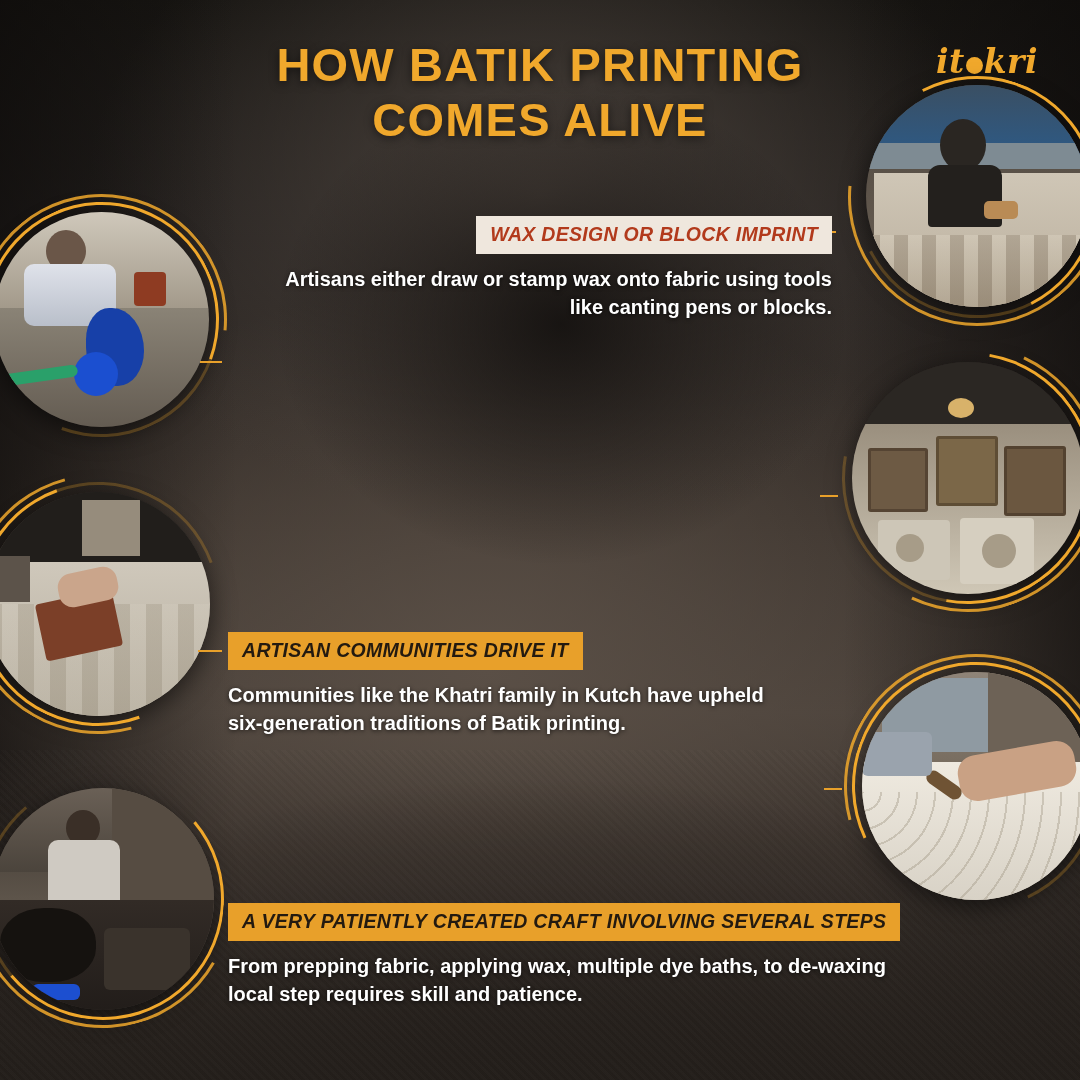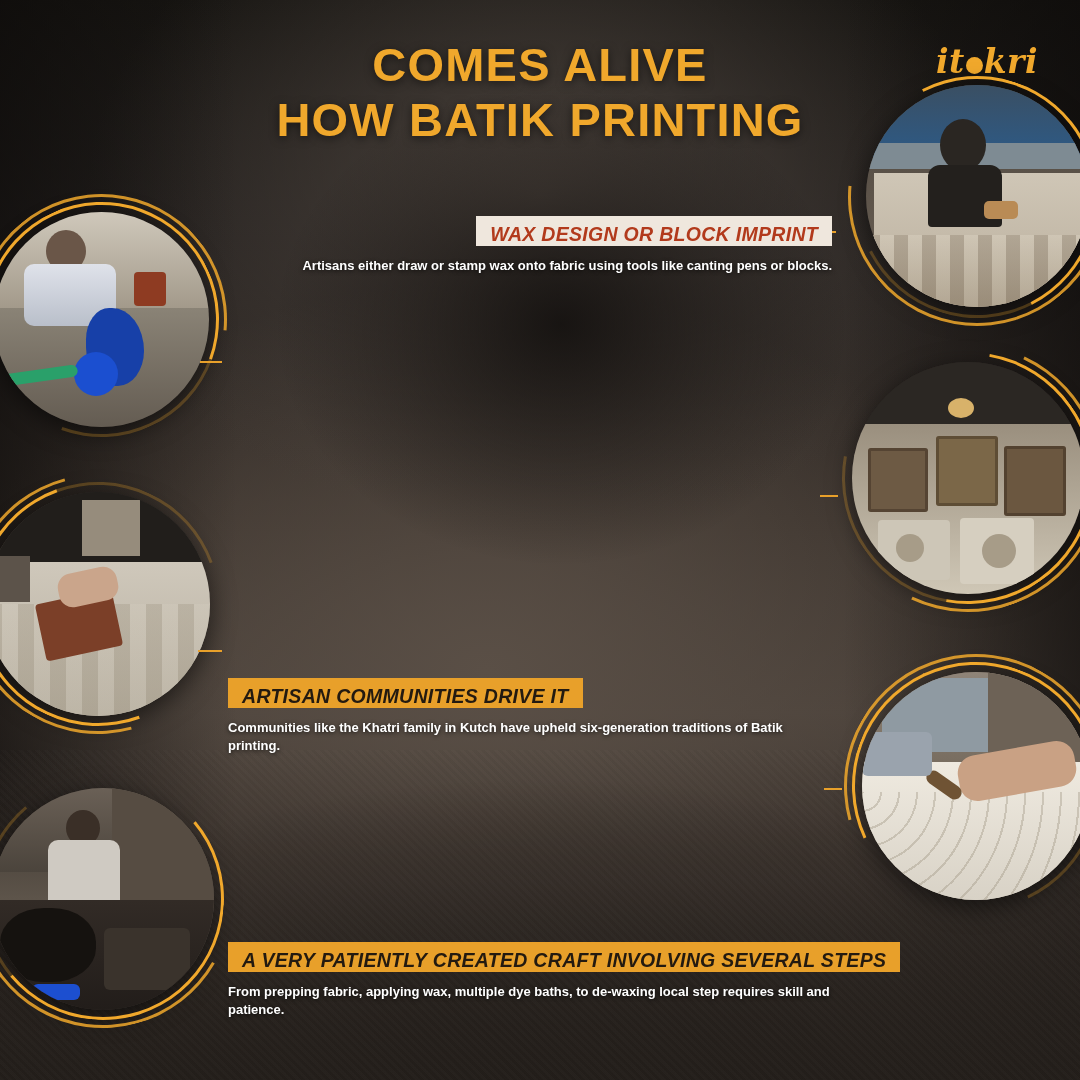--- a/index.html
+++ b/index.html
@@ -67,28 +67,28 @@
   }
 
   
   .block { position: absolute; }
   .tag {
     display: inline-block;
     font-size: 19.5px;
     font-weight: bold;
     font-style: italic;
     letter-spacing: .3px;
-    padding: 7px 14px 0 14px;
+    padding: 7px 14px 8px 14px;
     white-space: nowrap;
   }
   .tag.light { background: #efe7dd; color: #b23a1c; }
   .tag.gold  { background: #e8a02a; color: #231a10; }
   .desc {
     color: #ffffff;
-    font-size: 13px;
+    font-size: 20px;
     font-weight: bold;
     line-height: 1.42;
     margin-top: 11px;
     text-shadow: 0 1px 4px rgba(0,0,0,.7);
   }
   .right { text-align: right; }
   .left  { text-align: left; }
 
   
   .conn {
@@ -126,22 +126,22 @@
   .ph-inner .blob  { position:absolute; border-radius:50%; }
   .ph-inner .rect  { position:absolute; }
 </style>
 </head>
 <body>
 
 <div id="poster">
   <div class="fabric"></div>
 
   <div class="title">
+    <div>HOW BATIK PRINTING</div>
     <div>COMES ALIVE</div>
-    <div>HOW BATIK PRINTING</div>
   </div>
 
   <div class="brand">
     <span>it</span><span class="dot"></span><span>kri</span>
   </div>
 
   <div class="photo" style="top:85px; right:-8px; width:222px; height:222px;">
     <div class="ph-inner">
       <div class="sky" style="background:linear-gradient(180deg,#4b4843 0%,#5c5349 45%,#6b6156 100%)"></div>
       <div class="band" style="top:0; height:72px; background:linear-gradient(180deg,#3a4f63,#2d5a86)"></div>
@@ -250,26 +250,26 @@
 
   <div class="conn" style="top:361px; left:200px; width:22px;"></div>
   <div class="block left" style="top:339px; left:222px; width:560px;">
   </div>
 
   <div class="conn" style="top:495px; right:242px; width:18px;"></div>
   <div class="block right" style="top:478px; right:246px; width:580px;">
   </div>
 
   <div class="conn" style="top:650px; left:198px; width:24px;"></div>
-  <div class="block left" style="top:632px; left:228px; width:560px;margin-top:46px;">
+  <div class="block left" style="top:632px; left:228px; width:560px;">
     <div class="tag gold">ARTISAN COMMUNITIES DRIVE IT</div>
     <div class="desc">Communities like the Khatri family in Kutch have upheld six-generation traditions of Batik printing.</div>
   </div>
 
   <div class="conn" style="top:788px; right:238px; width:18px;"></div>
   <div class="block right" style="top:770px; right:244px; width:600px;">
   </div>
 
-  <div class="block left" style="top:903px; left:228px; width:660px;margin-top:39px;">
+  <div class="block left" style="top:903px; left:228px; width:660px;">
     <div class="tag gold">A VERY PATIENTLY CREATED CRAFT INVOLVING SEVERAL STEPS</div>
     <div class="desc">From prepping fabric, applying wax, multiple dye baths, to de-waxing local step requires skill and patience.</div>
   </div>
 </div>
 
 </body></html>

